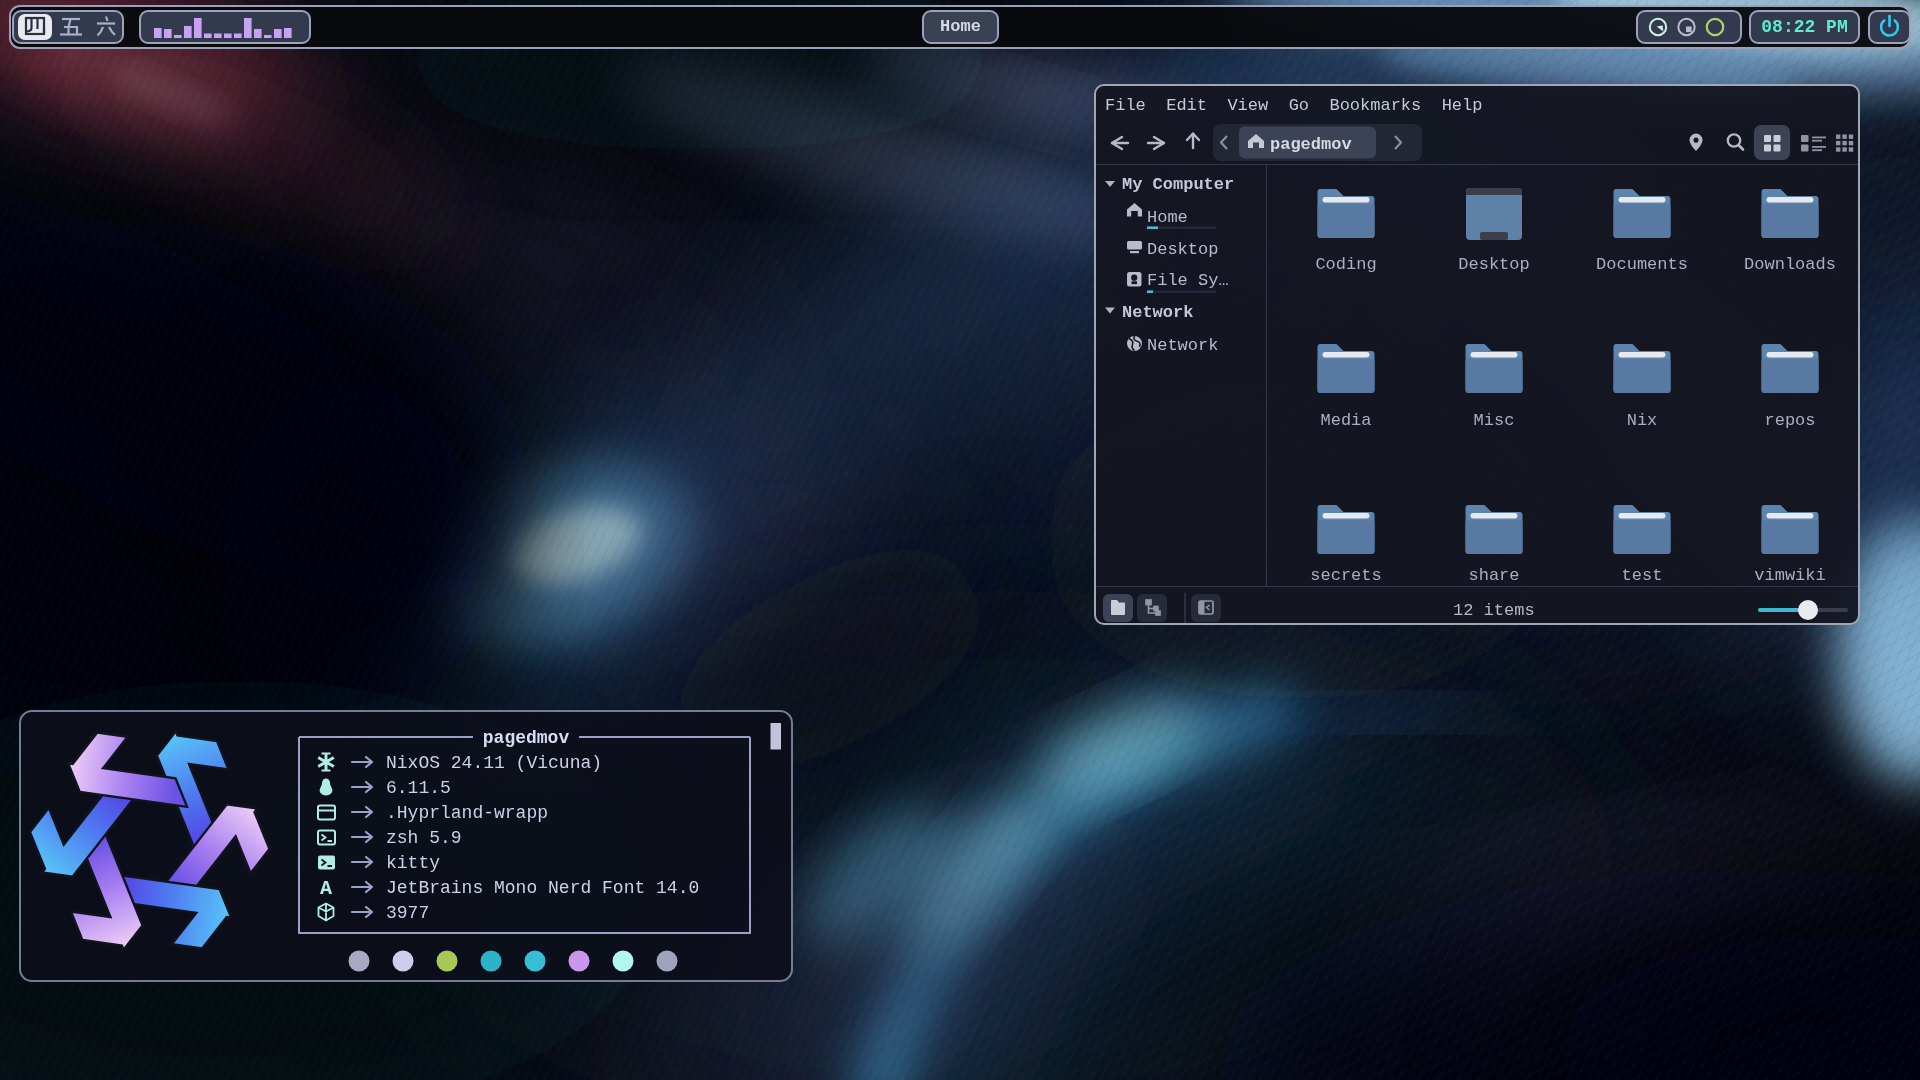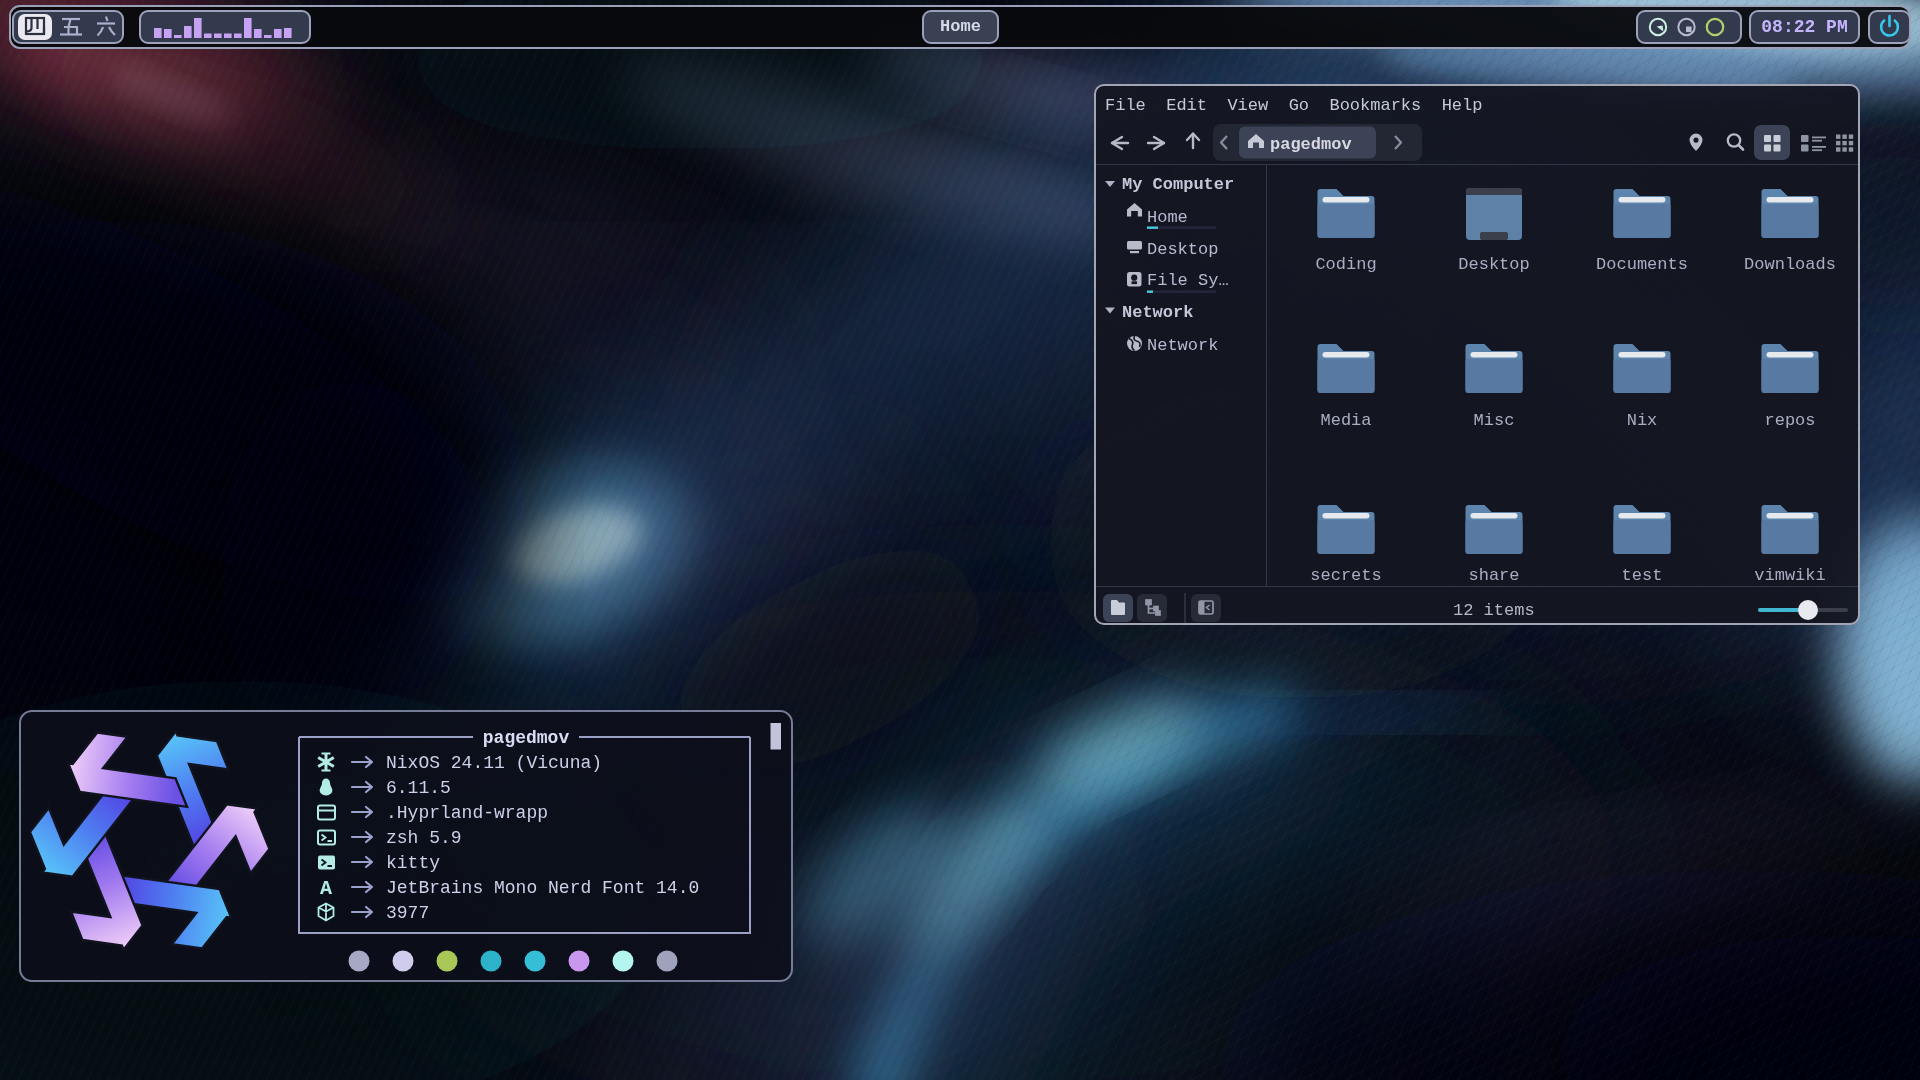--- a/index.html
+++ b/index.html
@@ -160,21 +160,21 @@
     <svg style="position:absolute;left:0;top:0;" width="102" height="30" viewBox="0 0 102 30">
       <circle cx="20" cy="15" r="8.2" fill="none" stroke="#cdf2e2" stroke-width="2"></circle>
       <path d="M19,14 L25,14 L25,20 Z" fill="#cdf2e2" transform="rotate(-8 22 17)"></path>
       <circle cx="48.5" cy="15" r="8.2" fill="none" stroke="#b7bbd2" stroke-width="2"></circle>
       <rect x="48" y="14.5" width="5.6" height="5.6" fill="#b7bbd2"></rect>
       <circle cx="77" cy="15" r="8.2" fill="none" stroke="#b1cf6b" stroke-width="2.2"></circle>
     </svg>
   </div>
 
   <div class="mod" style="left:1738px;width:111px;text-align:center;">
-    <span style="display:block;margin-top:5px;font-size:18px;font-weight:bold;color:#c4b5fd;letter-spacing:0px;">08:22 PM</span>
+    <span style="display:block;margin-top:5px;font-size:18px;font-weight:bold;color:#5eead4;letter-spacing:0px;">08:22 PM</span>
   </div>
 
   <div class="mod" style="left:1857px;width:43px;">
     <svg style="position:absolute;left:0;top:0;" width="39" height="30" viewBox="0 0 39 30">
       <path d="M14.2,8.6 A8.4,8.4 0 1 0 24.8,8.6" fill="none" stroke="#35c8ea" stroke-width="2.6" stroke-linecap="round"></path>
       <line x1="19.5" y1="4" x2="19.5" y2="14" stroke="#35c8ea" stroke-width="2.6" stroke-linecap="round"></line>
     </svg>
   </div>
 </div>
 

